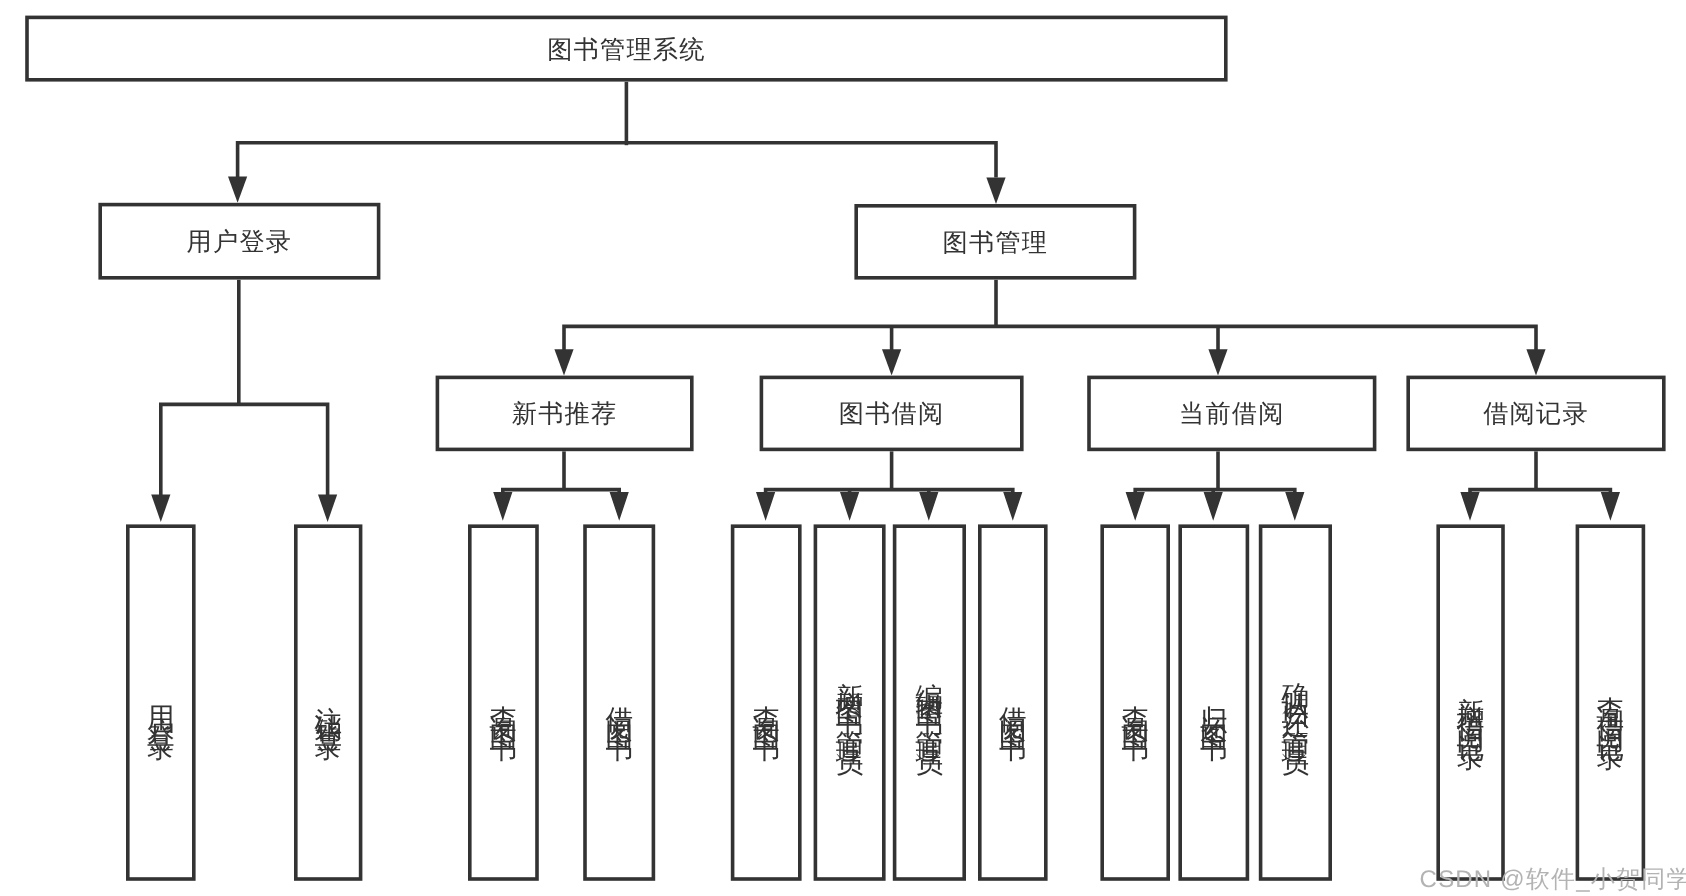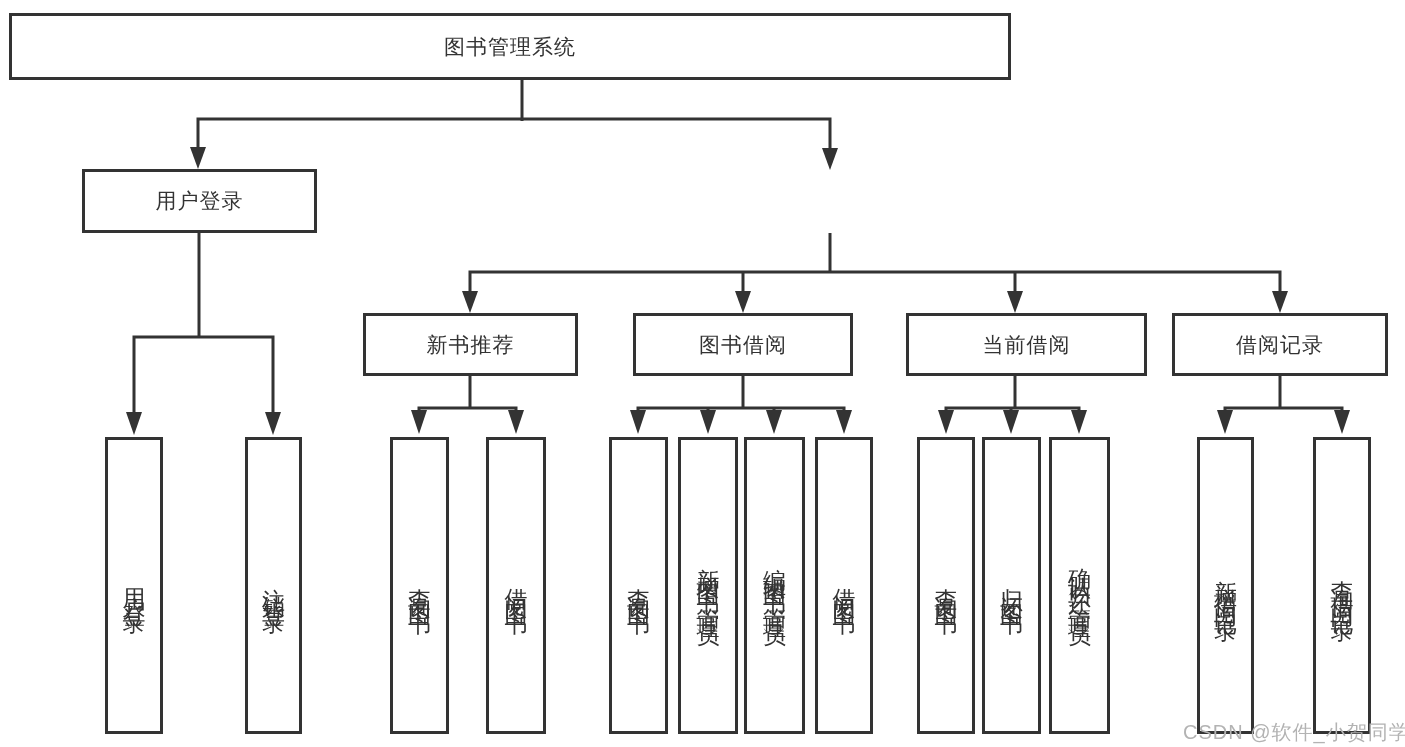--- a/index.html
+++ b/index.html
@@ -103,26 +103,29 @@
       <polygon points="766,410 782,410 774,434"></polygon>
       <polygon points="836,410 852,410 844,434"></polygon>
       <polygon points="938,410 954,410 946,434"></polygon>
       <polygon points="1003,410 1019,410 1011,434"></polygon>
       <polygon points="1071,410 1087,410 1079,434"></polygon>
       <polygon points="1217,410 1233,410 1225,434"></polygon>
       <polygon points="1334,410 1350,410 1342,434"></polygon>
     </g>
   </svg>
 
-  <div class="node" style="left:9px;top:13px;width:1002px;height:67px">
+  <div class="node" style="left:21px;top:13px;width:1002px;height:55px">
     <span class="hlabel">图书管理系统</span>
   </div>
 
   <div class="node" style="left:82px;top:169px;width:235px;height:64px">
     <span class="hlabel">用户登录</span>
+  </div>
+  <div class="node" style="left:712px;top:170px;width:235px;height:63px">
+    <span class="hlabel">图书管理</span>
   </div>
 
   <div class="node" style="left:363px;top:313px;width:215px;height:63px">
     <span class="hlabel">新书推荐</span>
   </div>
   <div class="node" style="left:633px;top:313px;width:220px;height:63px">
     <span class="hlabel">图书借阅</span>
   </div>
   <div class="node" style="left:906px;top:313px;width:241px;height:63px">
     <span class="hlabel">当前借阅</span>

